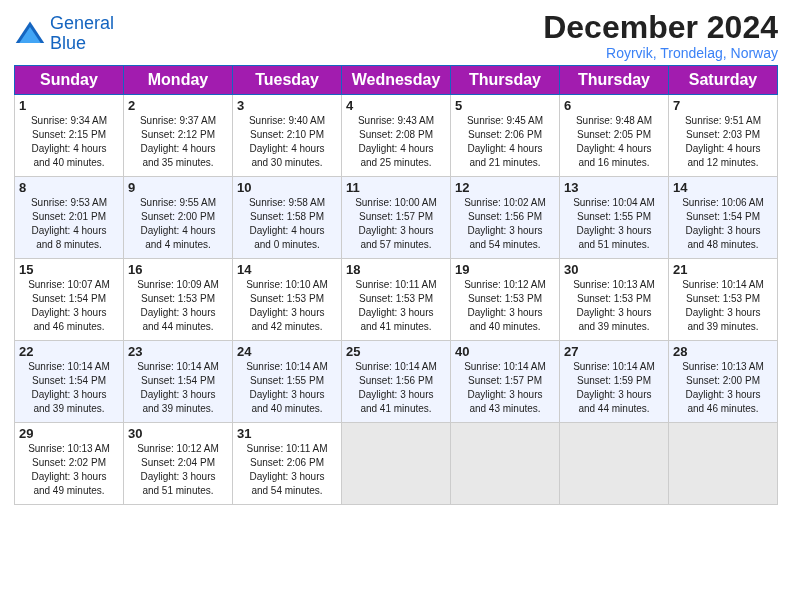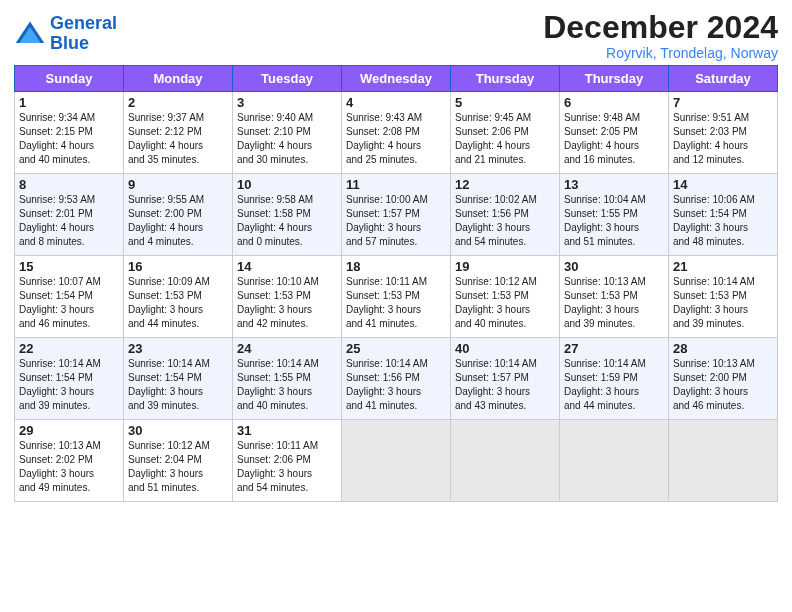--- a/index.html
+++ b/index.html
@@ -21,21 +21,21 @@
       margin-bottom: 4px;
     }
     .logo {
       display: flex;
       align-items: center;
       gap: 4px;
       margin-top: 4px;
     }
     .logo-text {
       font-size: 18px;
-      font-weight: bold;
+      font-weight: normal;
       color: #333;
       line-height: 1.1;
     }
     .logo-text span {
       color: #1565c0;
     }
     .logo-icon {
       width: 32px;
       height: 32px;
     }
@@ -51,24 +51,24 @@
     .subtitle {
       font-size: 14px;
       color: #3b82f6;
     }
     table {
       width: 100%;
       border-collapse: collapse;
       table-layout: fixed;
     }
     thead th {
-      background: #8b5cf6;
+      background: #a21caf;
       color: #fff;
       text-align: center;
-      font-size: 13px;
+      font-size: 16px;
       font-weight: bold;
       padding: 5px 2px;
       border: 1px solid #1565c0;
     }
     tbody td {
       border: 1px solid #ccc;
       vertical-align: top;
       padding: 3px 4px;
       font-size: 10.5px;
       color: #222;
@@ -83,20 +83,21 @@
     .day-num {
       font-size: 13px;
       font-weight: bold;
       display: block;
       margin-bottom: 1px;
     }
     .day-info {
       font-size: 10px;
       line-height: 1.4;
       color: #222;
+      text-align: center;
     }
     td.empty {
       background: #e8e8e8 !important;
     }
   </style>
 </head>
 <body>
 
 <div class="container">
   <div class="header-row">

